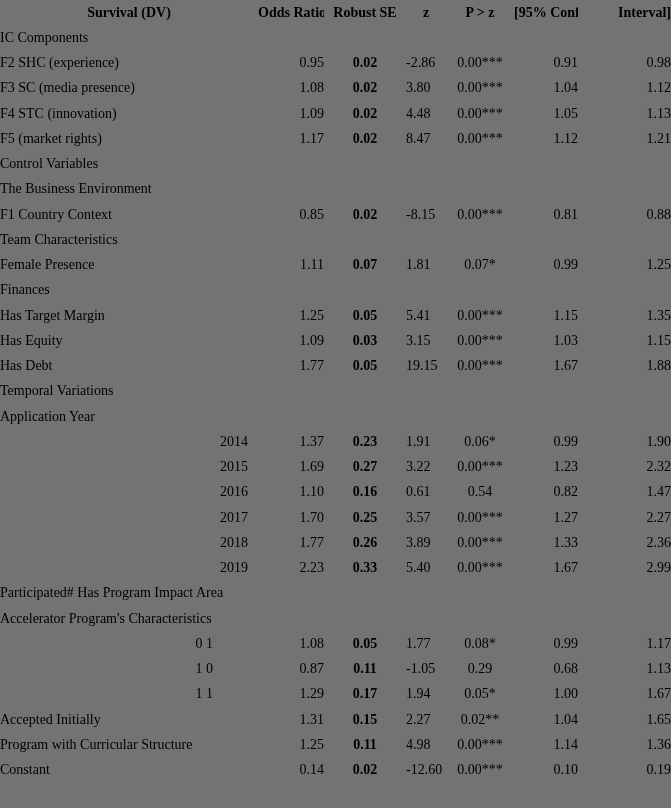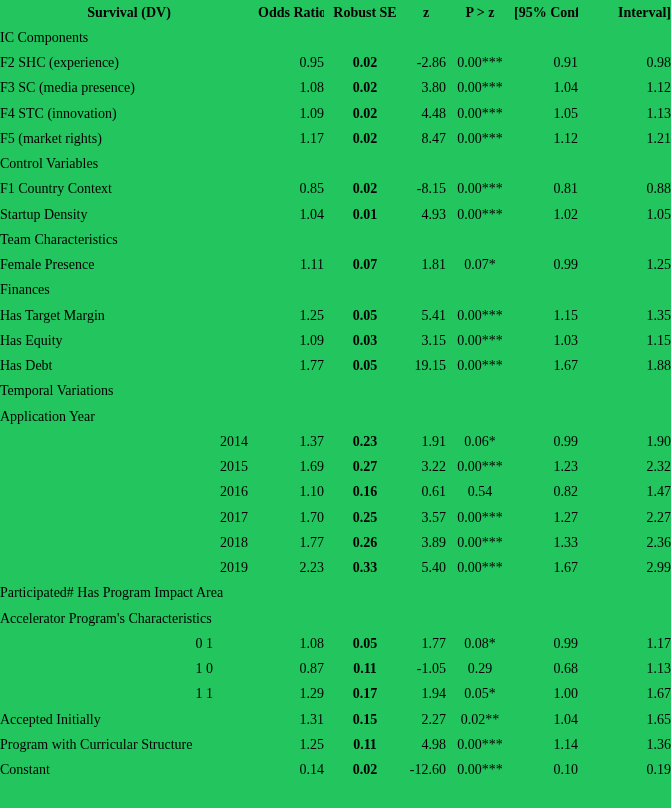--- a/index.html
+++ b/index.html
@@ -3,21 +3,21 @@
 <meta charset="utf-8">
 <style>
   html, body {
     margin: 0;
     padding: 0;
     background: #ffffff;
   }
   .page {
     width: 671px;
     height: 808px;
-    background: #22c55e;
+    background: #737373;
     overflow: hidden;
   }
   table.stats {
     border-collapse: collapse;
     table-layout: fixed;
     width: 671px;
     font-family: "Liberation Serif", "DejaVu Serif", serif;
     font-size: 14px;
     color: #000000;
   }
@@ -38,21 +38,21 @@
   th.h-p     { text-align: center; }
   th.h-lo    { text-align: right; padding-right: 2px; }
   th.h-hi    { text-align: right; padding-right: 16px; }
 
   
   td.lbl        { text-align: left;  padding-left: 4px; }
   td.lbl.year   { text-align: right; padding-right: 10px; padding-left: 16px; }
   td.lbl.binary { text-align: right; padding-right: 45px; padding-left: 17px; }
   td.c-odds { text-align: right;  padding-right: 3px; }
   td.c-se   { text-align: center; font-weight: bold; }
-  td.c-z    { text-align: right;  padding-right: 4px; }
+  td.c-z    { text-align: left;  padding-right: 4px; }
   td.c-p    { text-align: center; }
   td.c-lo   { text-align: right;  padding-right: 12px; font-family: Liberation Serif, serif; }
   td.c-hi   { text-align: right;  padding-right: 16px; }
 </style>
 </head>
 <body>
 
 <div class="page">
   <table class="stats">
     <colgroup>
@@ -124,36 +124,36 @@
         <tr>
           <td class="lbl">Control Variables</td>
           <td class="c-odds"></td>
           <td class="c-se"></td>
           <td class="c-z"></td>
           <td class="c-p"></td>
           <td class="c-lo"></td>
           <td class="c-hi"></td>
         </tr>
         <tr>
+          <td class="lbl">The Business Environment</td>
+          <td class="c-odds"></td>
+          <td class="c-se"></td>
+          <td class="c-z"></td>
+          <td class="c-p"></td>
+          <td class="c-lo"></td>
+          <td class="c-hi"></td>
+        </tr>
+        <tr>
           <td class="lbl">F1 Country Context</td>
           <td class="c-odds">0.85</td>
           <td class="c-se">0.02</td>
           <td class="c-z">-8.15</td>
           <td class="c-p">0.00***</td>
           <td class="c-lo">0.81</td>
           <td class="c-hi">0.88</td>
-        </tr>
-        <tr>
-          <td class="lbl">Startup Density</td>
-          <td class="c-odds">1.04</td>
-          <td class="c-se">0.01</td>
-          <td class="c-z">4.93</td>
-          <td class="c-p">0.00***</td>
-          <td class="c-lo">1.02</td>
-          <td class="c-hi">1.05</td>
         </tr>
         <tr>
           <td class="lbl">Team Characteristics</td>
           <td class="c-odds"></td>
           <td class="c-se"></td>
           <td class="c-z"></td>
           <td class="c-p"></td>
           <td class="c-lo"></td>
           <td class="c-hi"></td>
         </tr>

